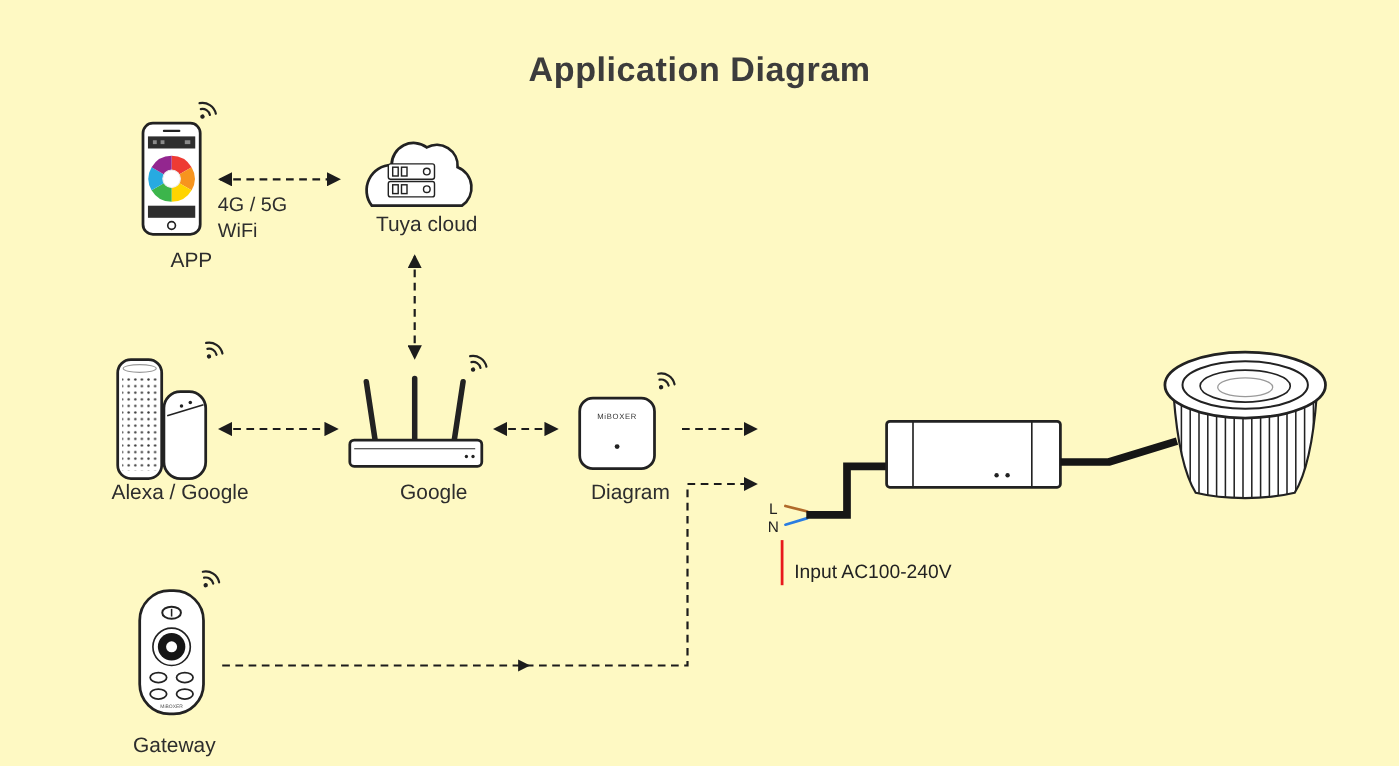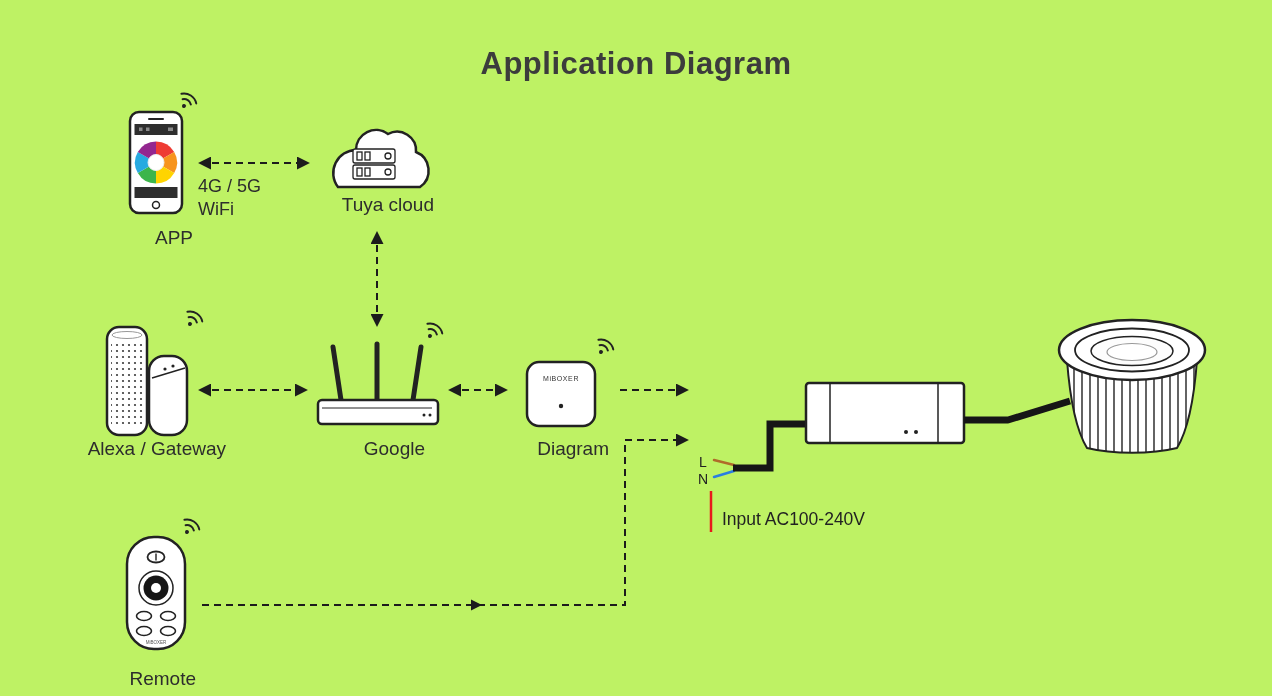--- a/index.html
+++ b/index.html
@@ -1,16 +1,16 @@
 <!DOCTYPE html>
 <html><head>
 <meta charset="utf-8">
 <style>
   html,body{margin:0;padding:0;background:#fff;}
-  #stage{position:relative;width:1272px;height:696px;background:#bef264;overflow:hidden;
+  #stage{position:relative;width:1272px;height:696px;background:#fef9c3;overflow:hidden;
          font-family:"Liberation Sans",sans-serif;color:#2d2d2d;}
   #diagram-svg{position:absolute;left:0;top:0;}
   .title{position:absolute;left:0;top:46px;width:100%;text-align:center;
          font-size:31px;font-weight:bold;color:#3c3c3c;letter-spacing:.5px;}
   .lbl{position:absolute;text-align:right;font-size:19px;color:#2d2d2d;}
   .conn{position:absolute;left:198px;top:175px;width:96px;text-align:left;
         font-size:18px;line-height:23px;color:#2d2d2d;}
   .dash{stroke:#1c1c1c;stroke-width:2;fill:none;stroke-dasharray:7 5;}
   .ol{fill:#fff;stroke:#222;stroke-width:2.5;}
   .thin{fill:none;stroke:#222;stroke-width:1.5;}
@@ -170,17 +170,17 @@
     </g>
     <use href="#waves" transform="translate(187,532) rotate(-12)"></use>
   </svg>
 
   <div class="lbl" style="left:119px;top:227px;width:74px">APP</div>
   <div class="conn">
     <div>4G / 5G</div>
     <div>WiFi</div>
   </div>
   <div class="lbl" style="left:318px;top:194px;width:116px">Tuya cloud</div>
-  <div class="lbl" style="left:70px;top:438px;width:156px">Alexa / Gateway</div>
+  <div class="lbl" style="left:70px;top:438px;width:156px">Alexa / Google</div>
   <div class="lbl" style="left:329px;top:438px;width:96px">Google</div>
   <div class="lbl" style="left:513px;top:438px;width:96px">Diagram</div>
-  <div class="lbl" style="left:116px;top:668px;width:80px">Remote</div>
+  <div class="lbl" style="left:116px;top:668px;width:80px">Gateway</div>
 </div>
 
 </body></html>

